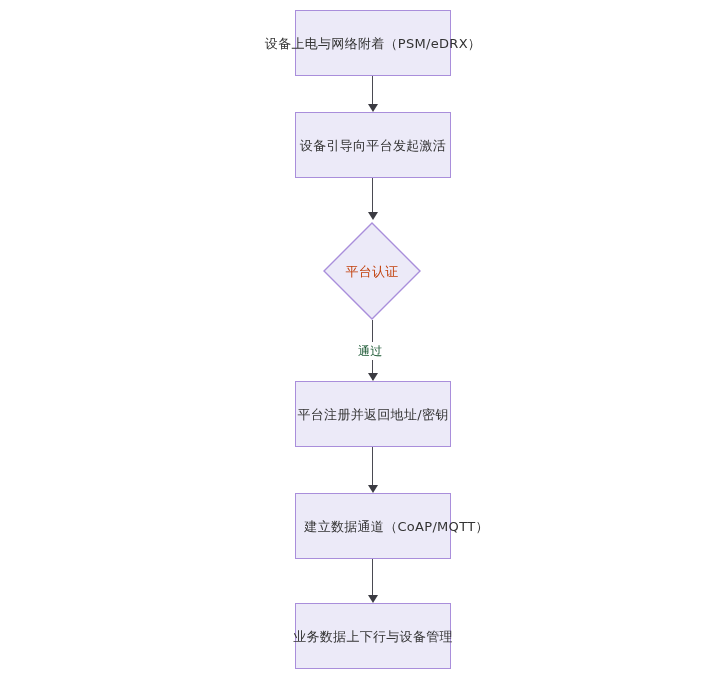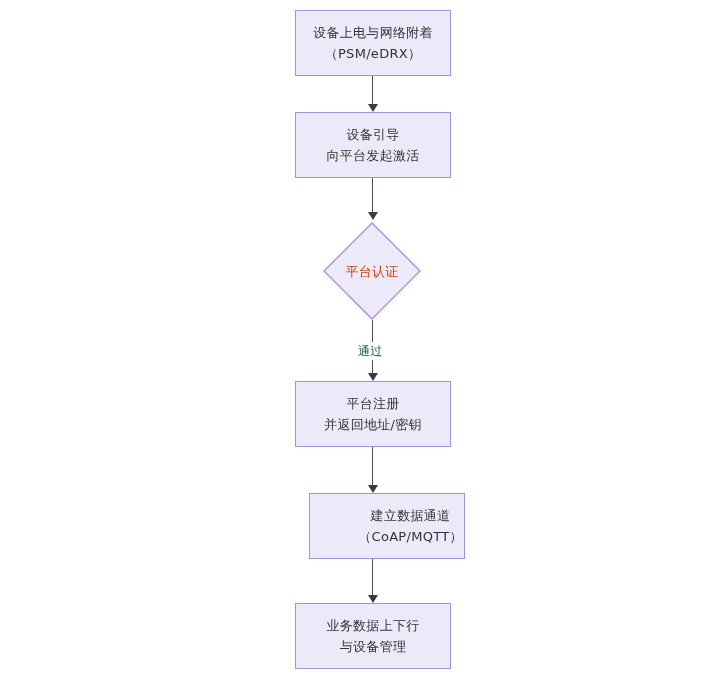--- a/index.html
+++ b/index.html
@@ -23,21 +23,21 @@
 
   
   .node-box {
     position: absolute;
     box-sizing: border-box;
     width: 156px;
     height: 66px;
     background: #ECEAF8;
     border: 1px solid #A98EDB;
     display: flex;
-    flex-direction: column;
+    flex-direction: row;
     align-items: center;
     justify-content: center;
     color: #333333;
     font-size: 13px;
     line-height: 21px;
     text-align: center;
     letter-spacing: 0.3px;
   }
   .node-box .line-1,
   .node-box .line-2 {
@@ -134,21 +134,21 @@
   <div class="arrow-head" style="left:368px; top:373px;"></div>
 
   <div class="node-box" style="left:295px; top:381px;">
     <span class="line-1">平台注册</span>
     <span class="line-2">并返回地址/密钥</span>
   </div>
 
   <div class="connector" style="left:372px; top:447px; height:40px;"></div>
   <div class="arrow-head" style="left:368px; top:485px;"></div>
 
-  <div class="node-box" style="left:309px; top:493px;padding-left:47px;">
+  <div class="node-box" style="left:295px; top:493px;padding-left:47px;">
     <span class="line-1">建立数据通道</span>
     <span class="line-2">（CoAP/MQTT）</span>
   </div>
 
   <div class="connector" style="left:372px; top:559px; height:38px;"></div>
   <div class="arrow-head" style="left:368px; top:595px;"></div>
 
   <div class="node-box" style="left:295px; top:603px;">
     <span class="line-1">业务数据上下行</span>
     <span class="line-2">与设备管理</span>

